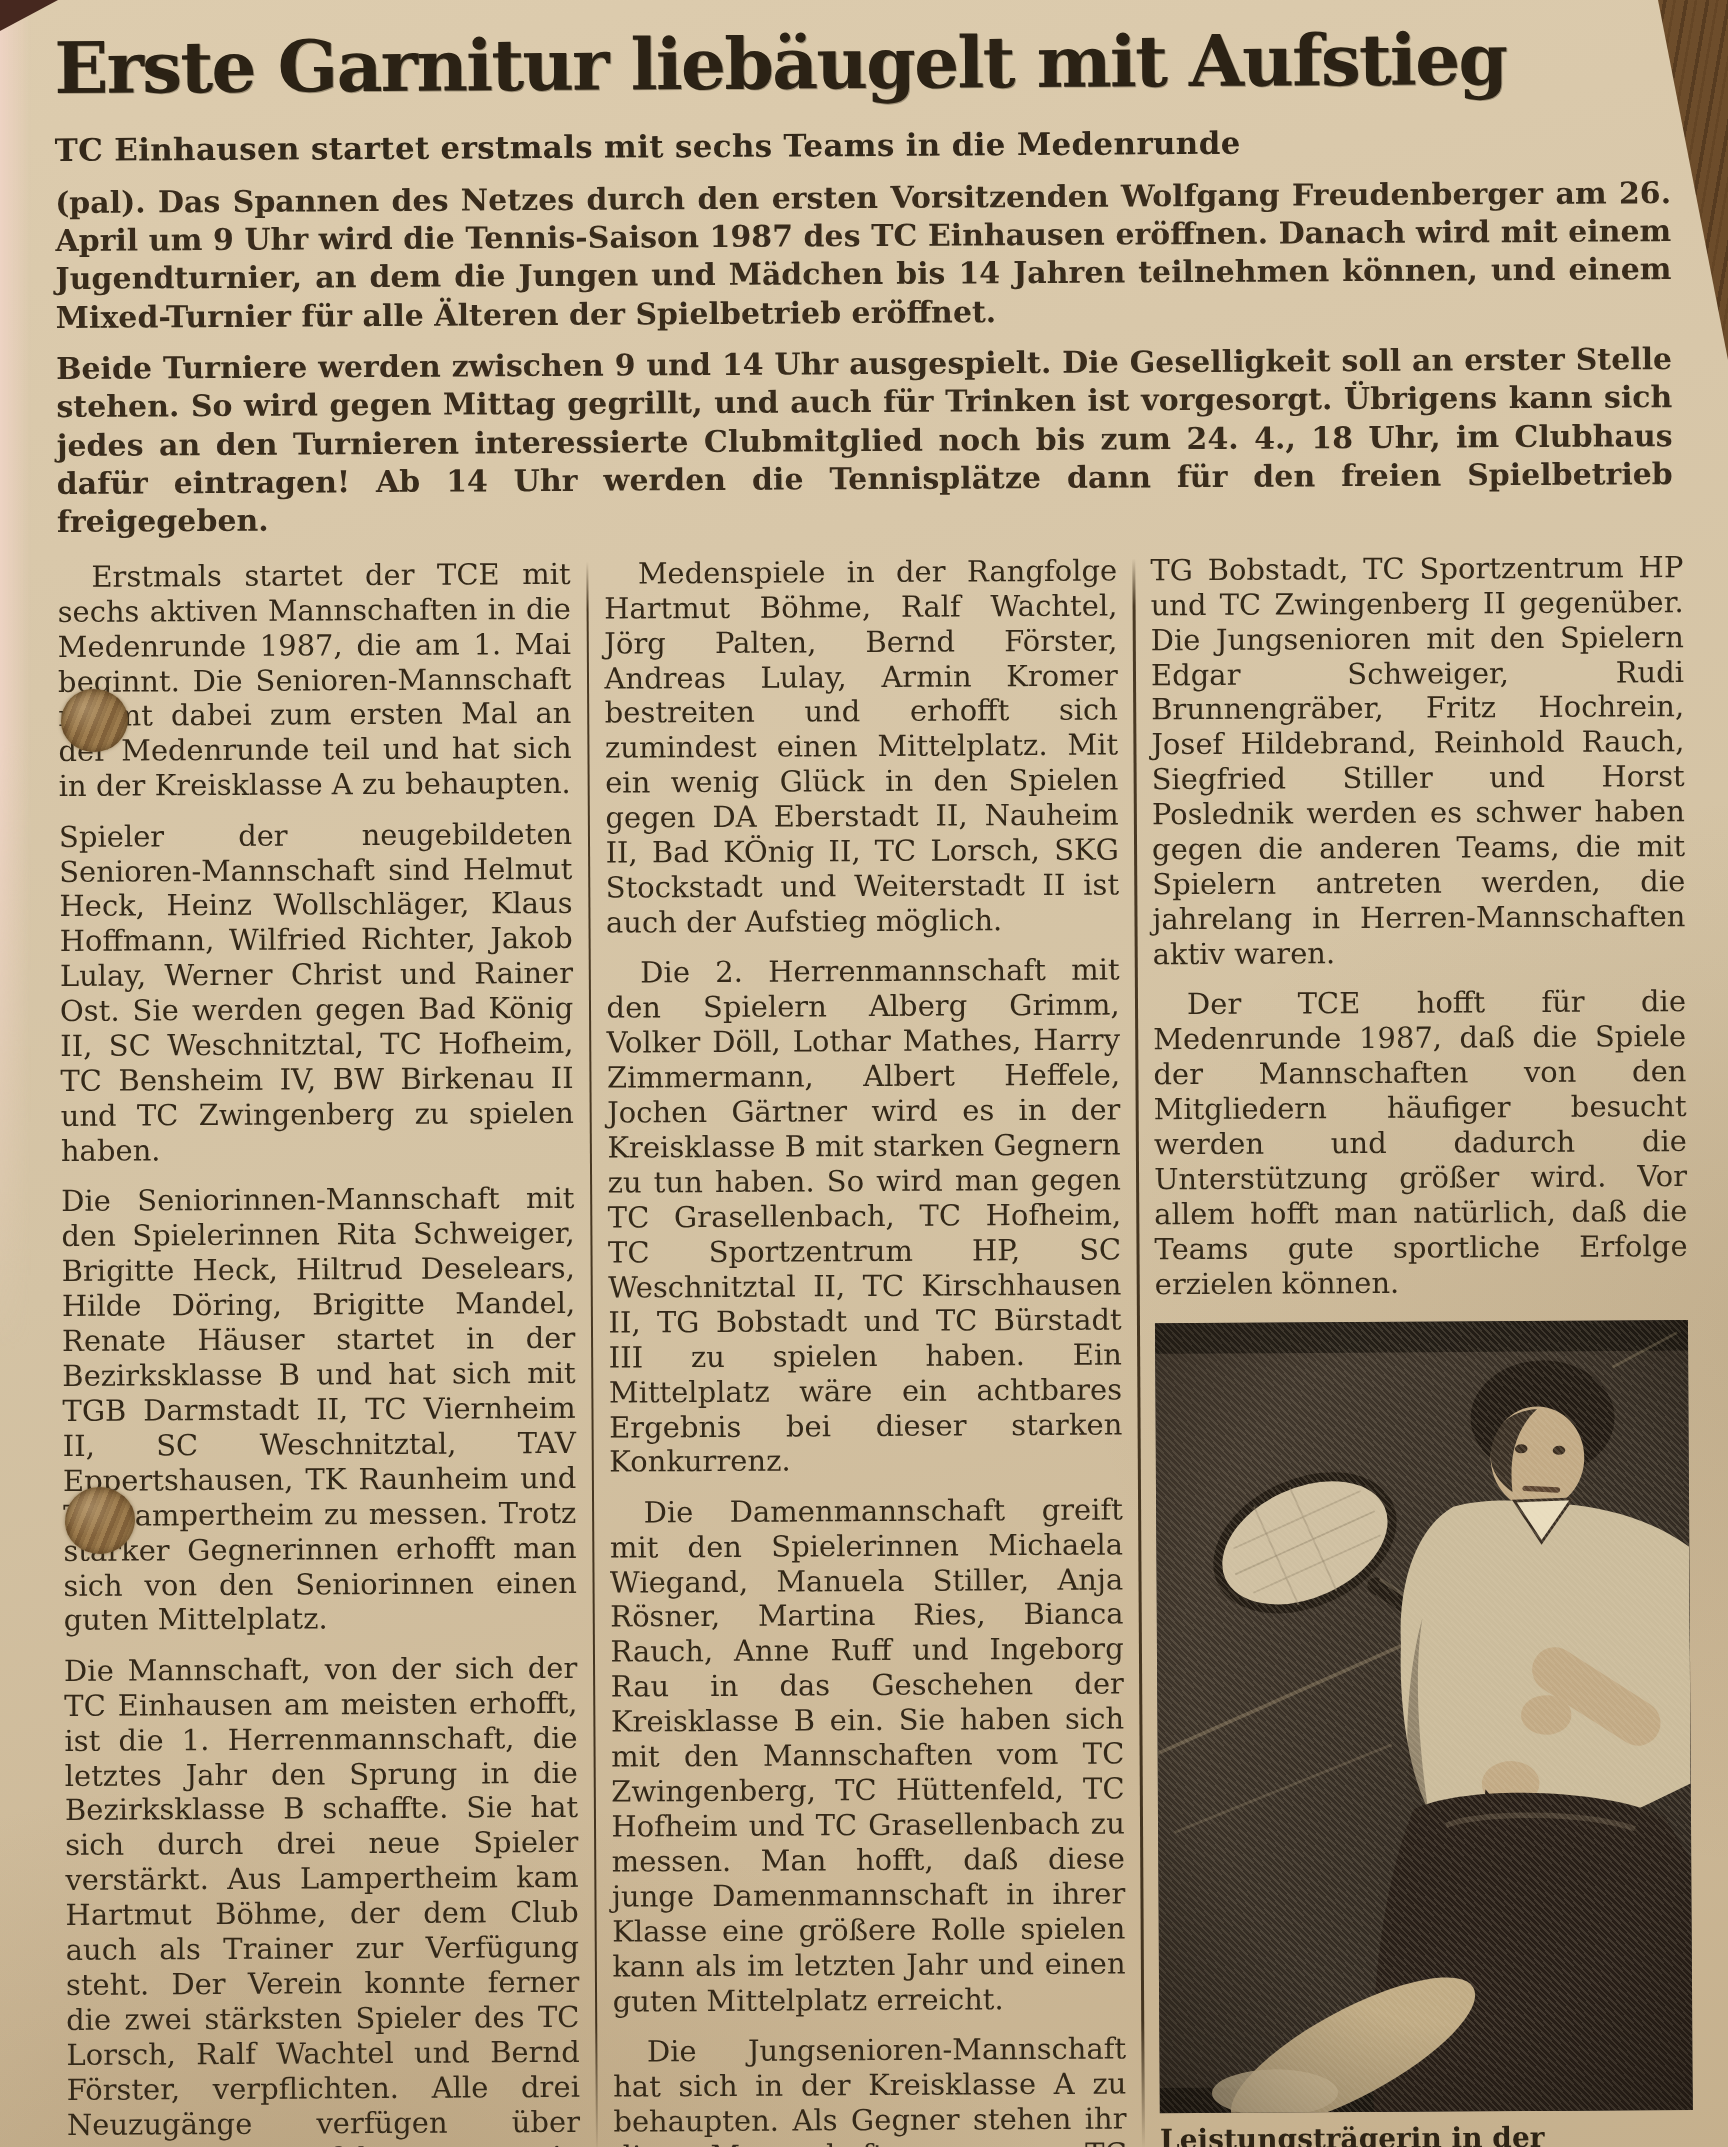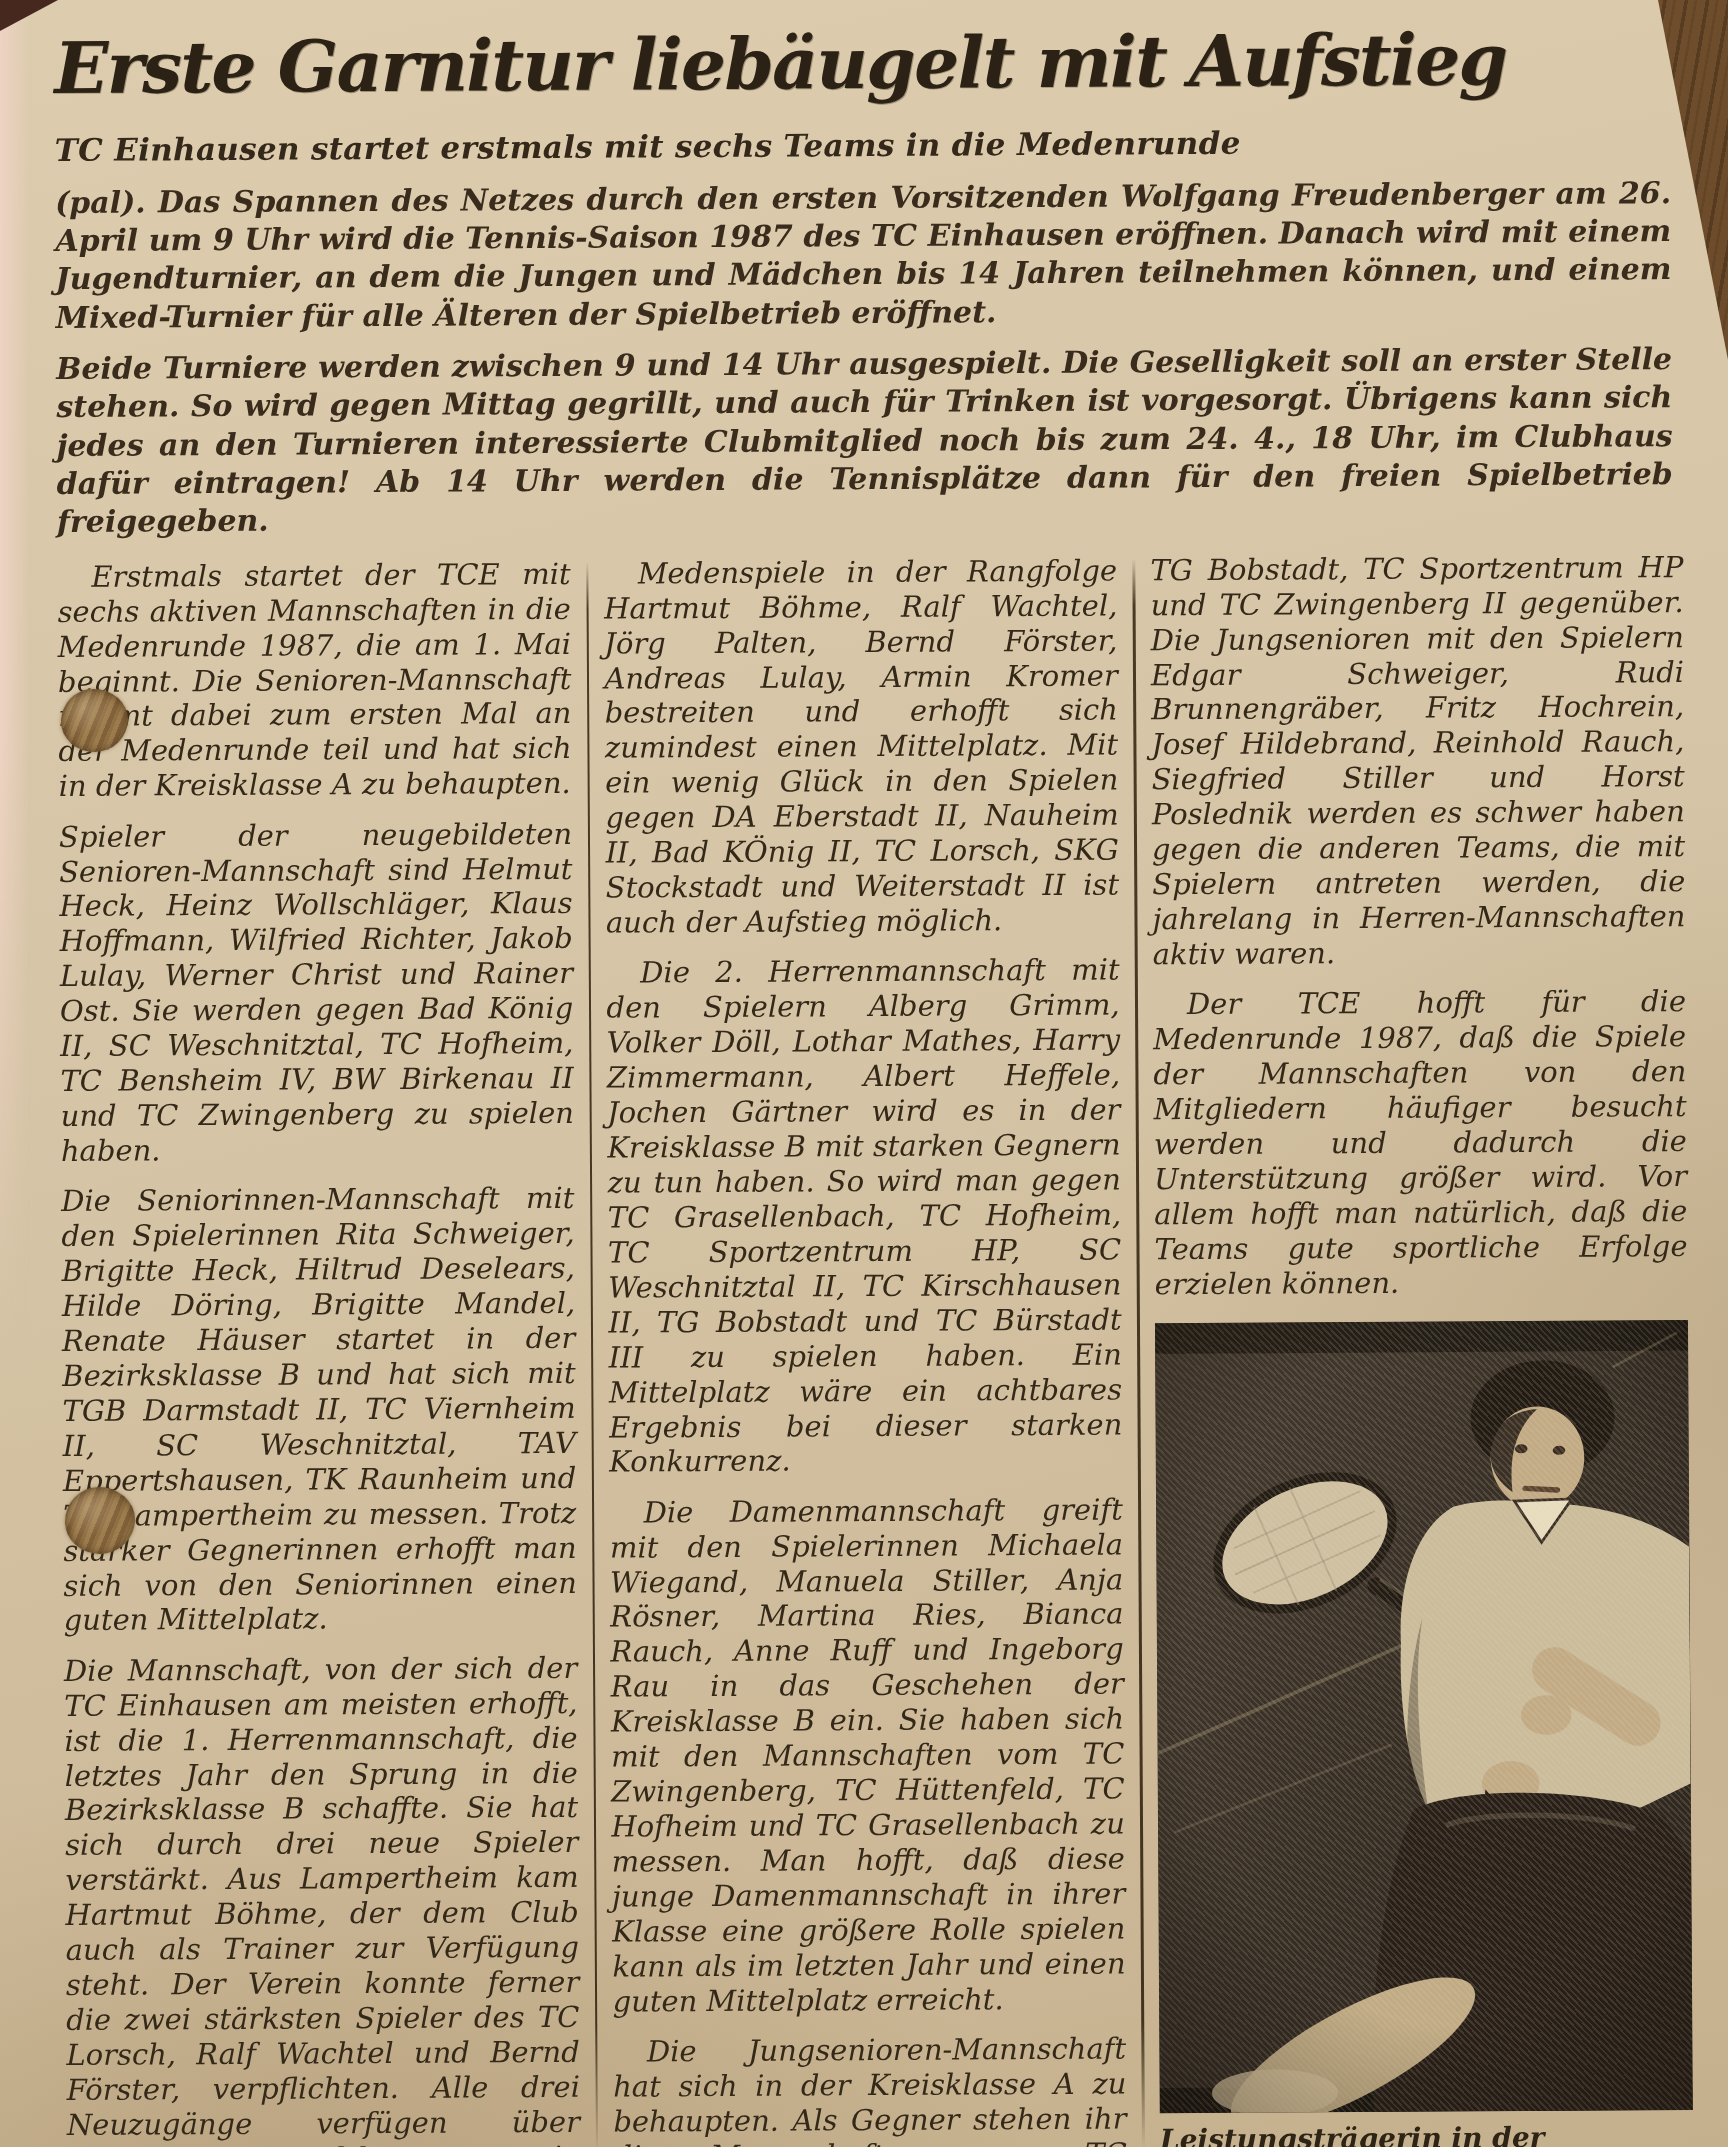--- a/index.html
+++ b/index.html
@@ -15,21 +15,20 @@
   }
 
   
   .paper {
     position: absolute; inset: 0;
     clip-path: polygon(0 0, 1658px 0, 1728px 360px, 1728px 2148px, 0 2148px);
     background:
       radial-gradient(1260px 810px at 18% 105%, rgba(120,90,50,.22), rgba(0,0,0,0) 60%),
       radial-gradient(1440px 990px at 108% 62%, rgba(110,85,45,.16), rgba(0,0,0,0) 55%),
       linear-gradient(168deg, #ddccae 0%, #d8c7a9 28%, #d4c3a4 52%, #cdb998 80%, #c5b08d 100%);
-    font-style: italic;
   }
   .paper-strip {
     position: absolute; left: 0; top: 0; width: 31px; height: 1350px;
     background: linear-gradient(to right, rgba(238,211,196,.95), rgba(238,211,196,0));
     -webkit-mask-image: linear-gradient(to bottom, #000 55%, transparent 100%);
             mask-image: linear-gradient(to bottom, #000 55%, transparent 100%);
   }
   .corner-shadow {
     position: absolute; left: 0; top: 0; width: 58px; height: 31px;
     clip-path: polygon(0 0, 100% 0, 0 100%);

